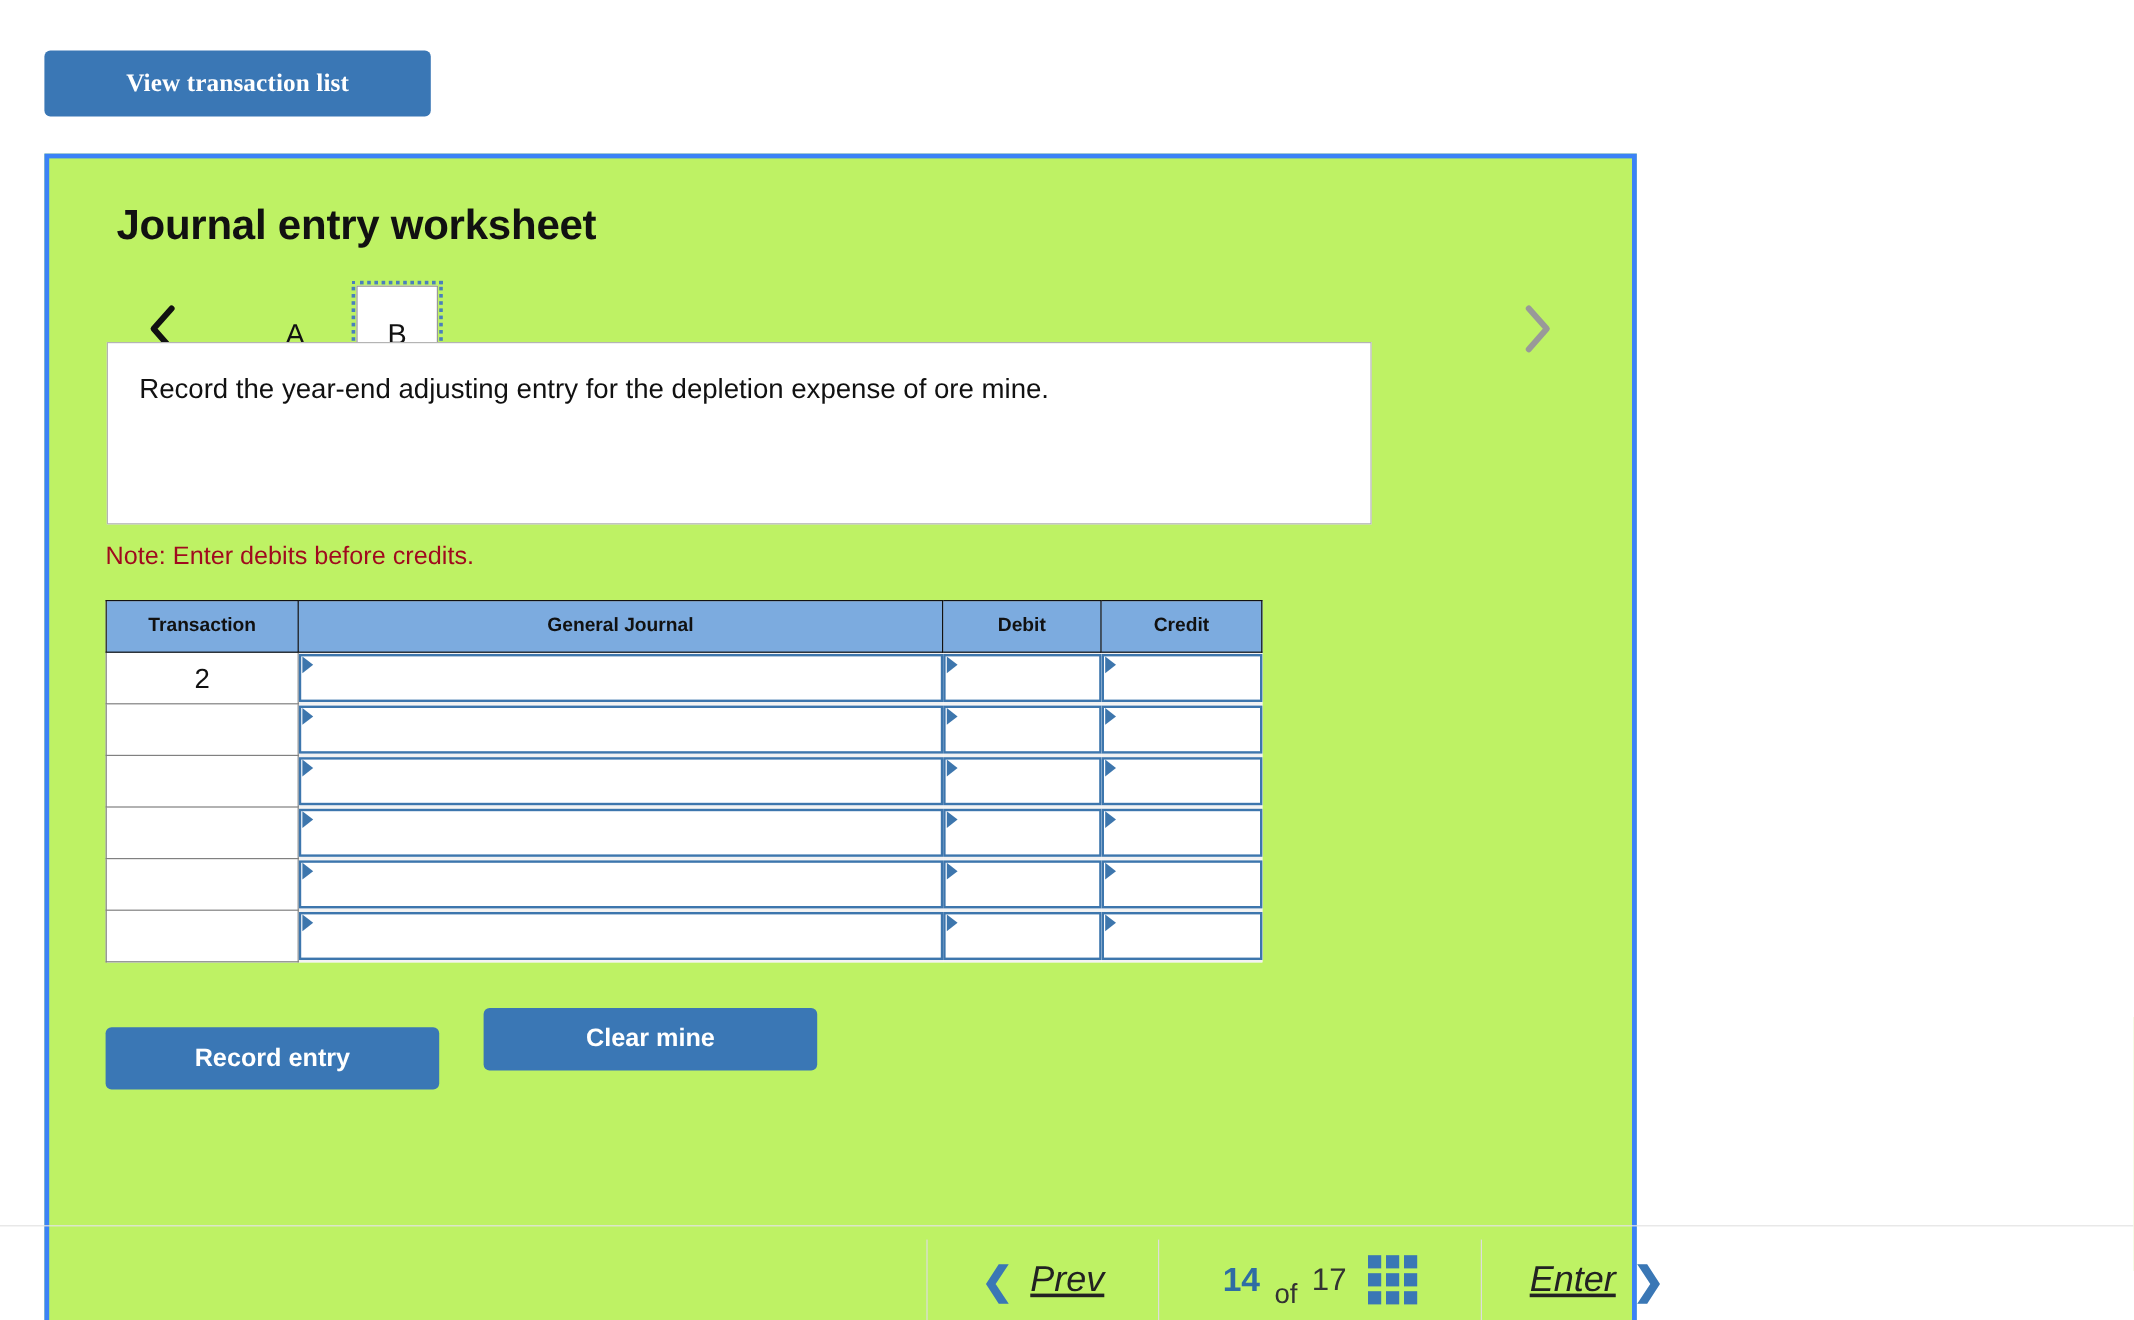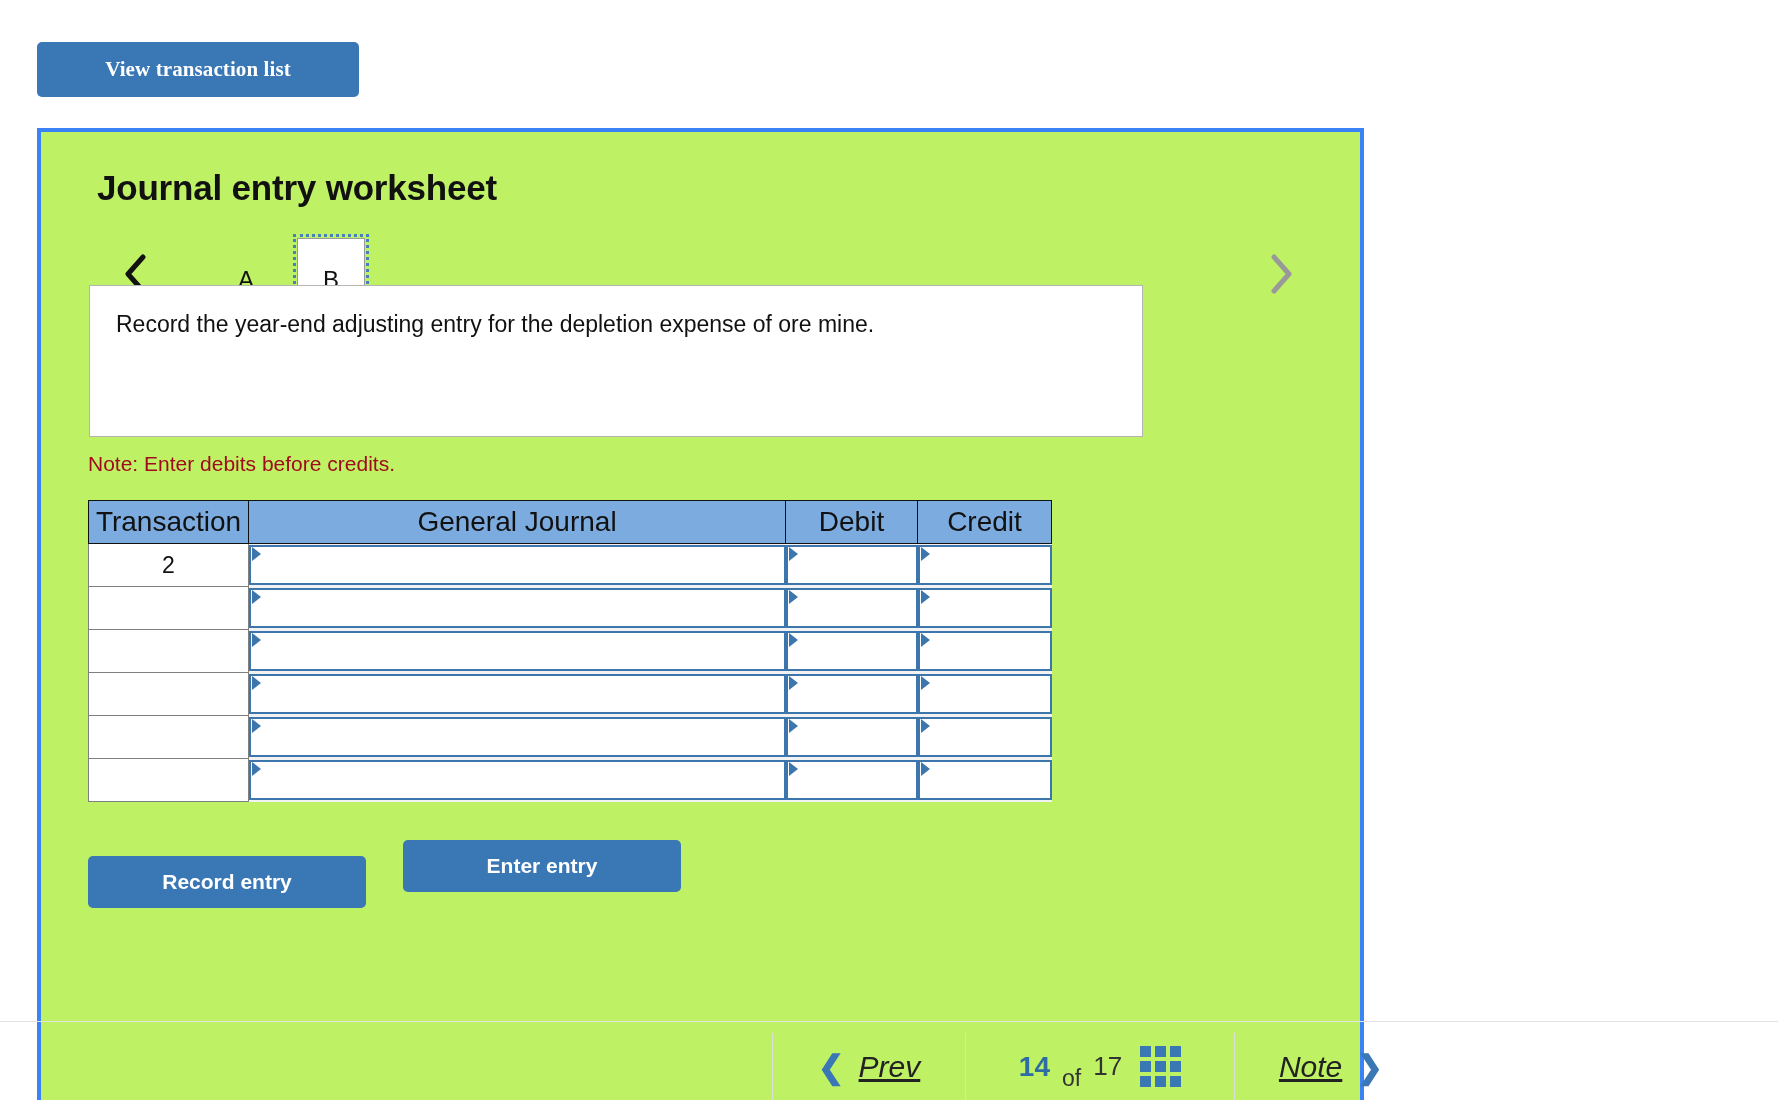--- a/index.html
+++ b/index.html
@@ -148,22 +148,22 @@
     top: 368px;
     width: 963px;
     border-collapse: collapse;
     table-layout: fixed;
     background: #ffffff;
   }
   .jtable th {
     background: #7cabdf;
     border: 1px solid #111111;
     color: #111111;
-    font-size: 28px;
-    font-weight: normal;
+    font-size: 16px;
+    font-weight: bold;
     height: 42px;
     padding: 0;
   }
   .jtable td {
     border: 1px solid #808080;
     padding: 0;
     height: 42px;
     background: #ffffff;
     vertical-align: middle;
   }
@@ -431,21 +431,21 @@
             <span class="cell-select"></span>
           </td>
           <td class="widget-cell">
             <span class="cell-select"></span>
           </td>
         </tr>
       </tbody>
     </table>
 
     <button class="btn btn-record">Record entry</button>
-    <button class="btn btn-clear">Enter entry</button>
+    <button class="btn btn-clear">Clear mine</button>
 
   </div>
 
   <div class="footer-sep"></div>
 
   <div class="footer-nav">
 
     <div class="fn-divider"></div>
 
     <div class="fn-cell fn-prev">
@@ -468,19 +468,19 @@
           <i></i>
           <i></i>
           <i></i>
           <i></i>
       </span>
     </div>
 
     <div class="fn-divider"></div>
 
     <div class="fn-cell fn-next">
-      <span class="fn-label">Note</span>
+      <span class="fn-label">Enter</span>
       <span class="fn-arrow">❯</span>
     </div>
 
   </div>
 
 </div>
 
 </body></html>

